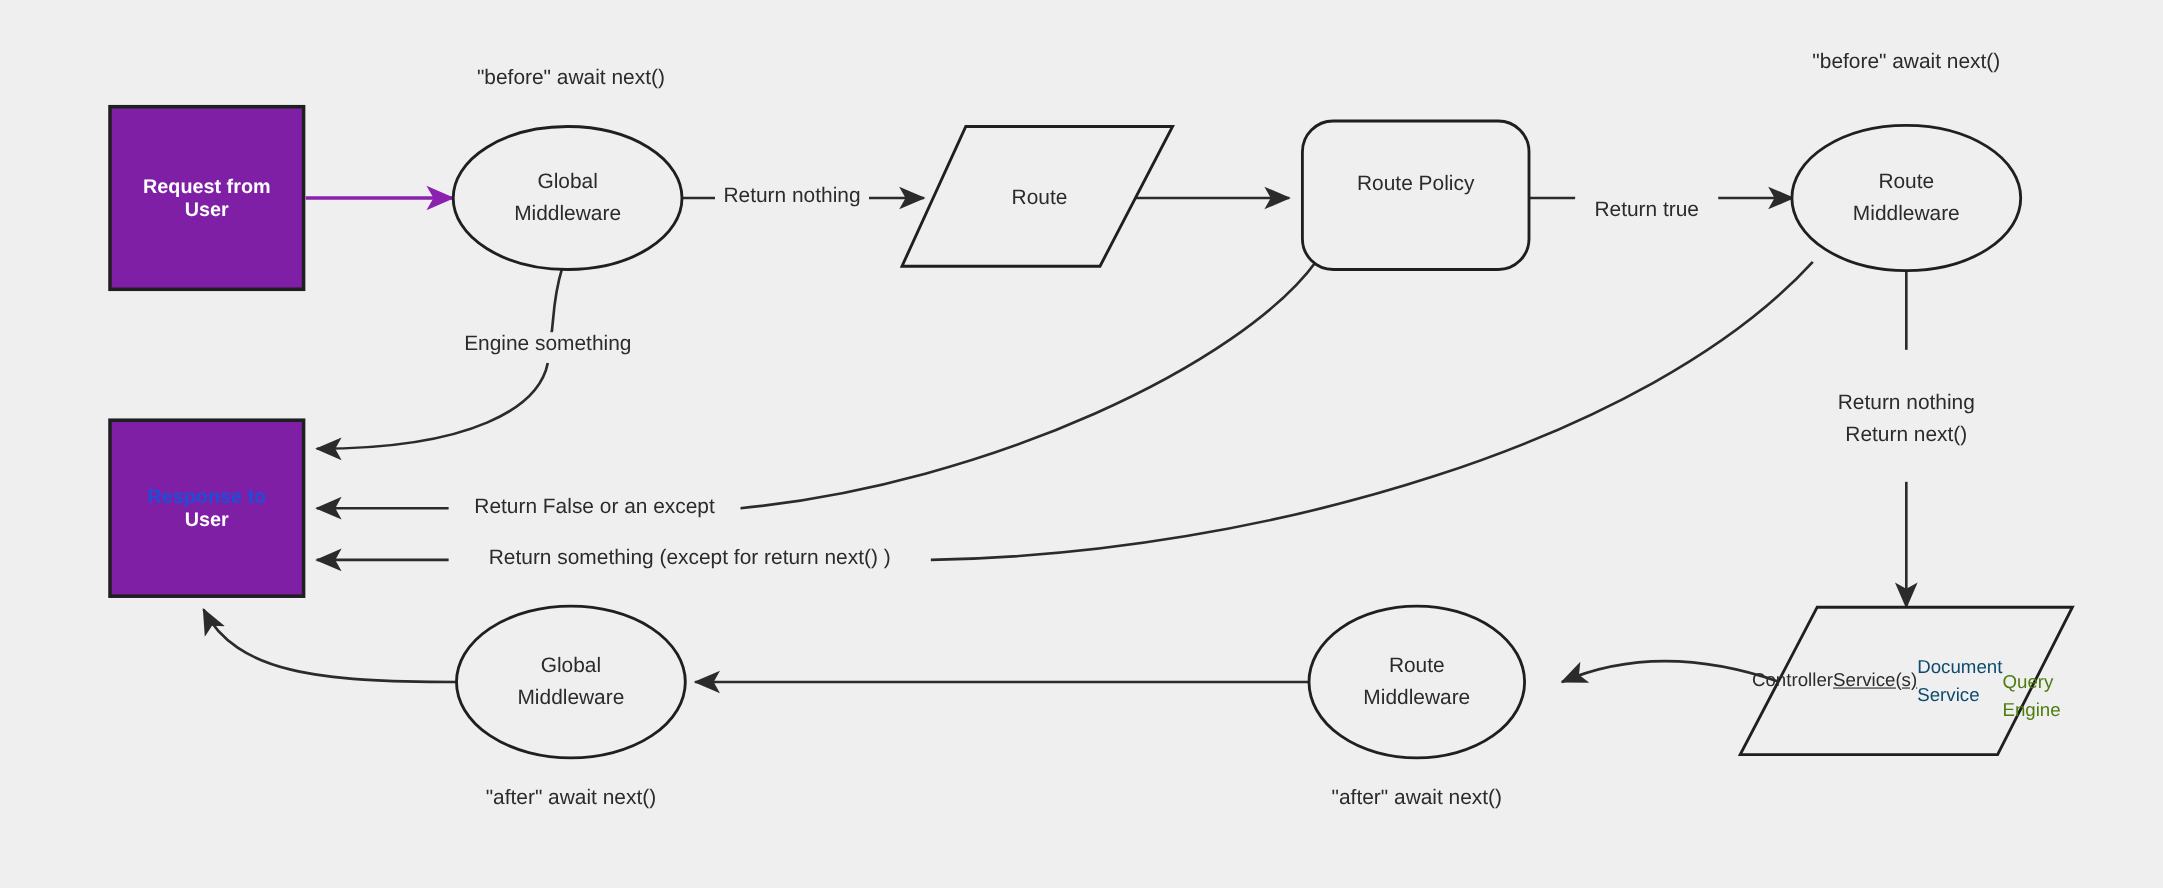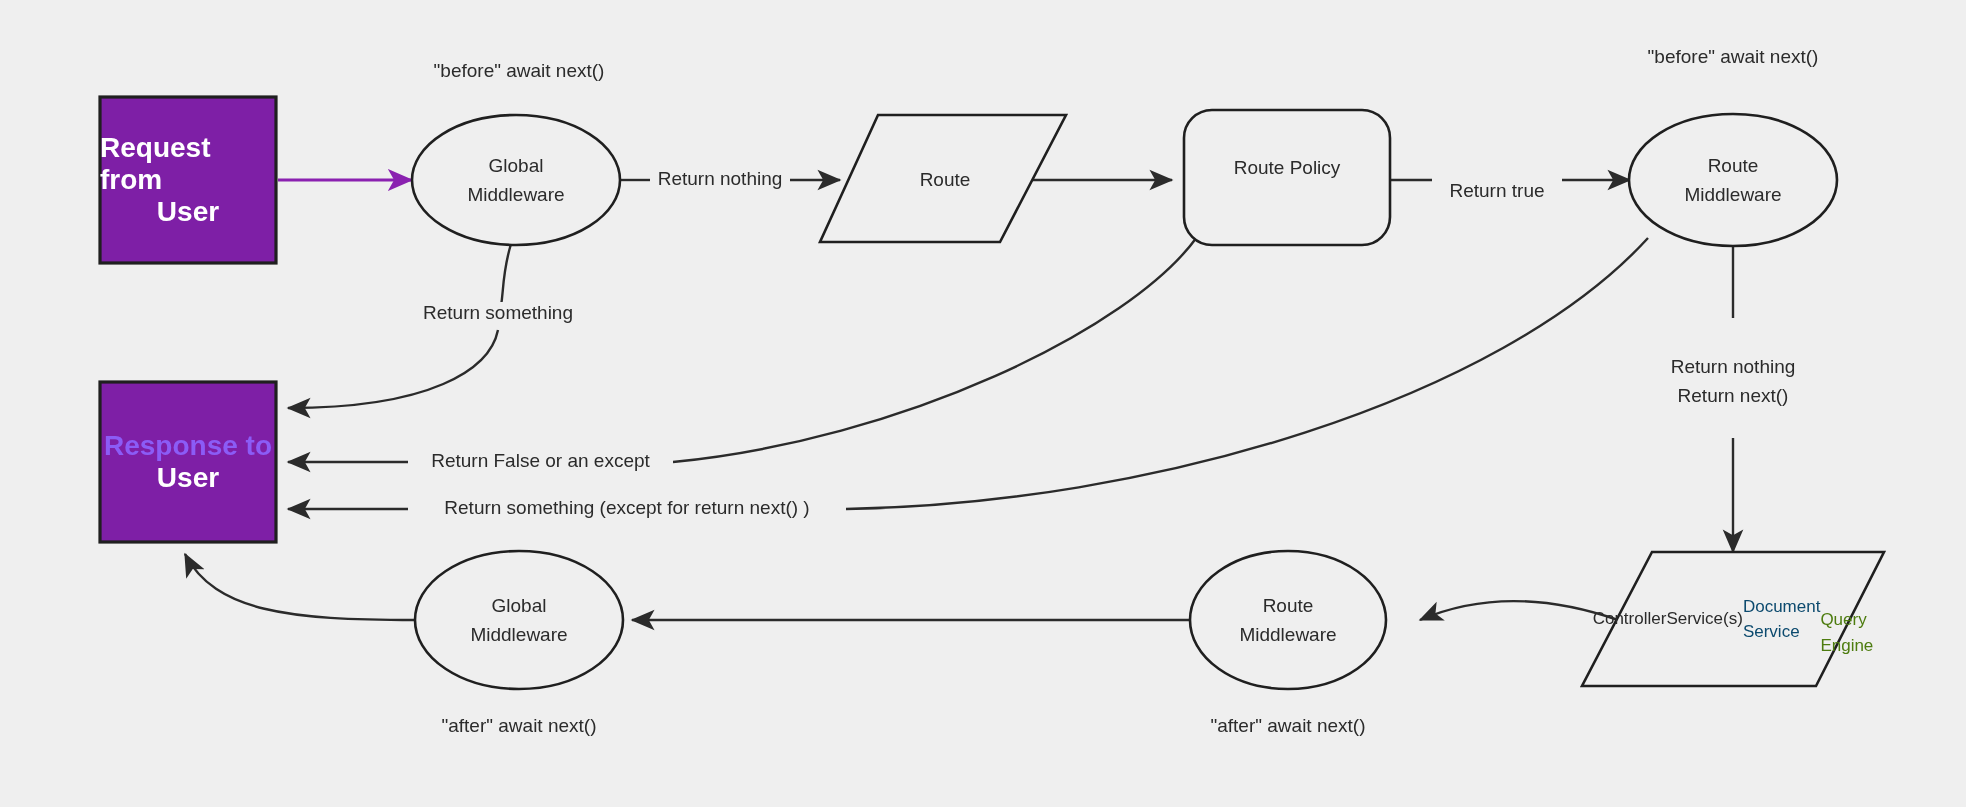--- a/index.html
+++ b/index.html
@@ -19,21 +19,21 @@
   }
   svg#diagram {
     position: absolute;
     left: 0;
     top: 0;
     width: 1966px;
     height: 807px;
   }
   .node-text-purple {
     font-family: "Liberation Sans", sans-serif;
-    font-size: 28px;
+    font-size: 18px;
     font-weight: bold;
     fill: #ffffff;
   }
   .shape-stroke {
     fill: #efefef;
     stroke: #1f1f1f;
     stroke-width: 2.6;
   }
   .purple-box {
     fill: #7e1fa6;
@@ -140,21 +140,21 @@
   <div style="position:absolute; left:1629px; top:115px; width:208px; height:130px;
               display:flex; flex-direction:column; align-items:center; justify-content:center;
               pointer-events:none;">
     <div style="font-size:19px; color:#2b2b2b; line-height:1.55;">Route</div>
     <div style="font-size:19px; color:#2b2b2b; line-height:1.55;">Middleware</div>
   </div>
 
   <div style="position:absolute; left:100px; top:382px; width:176px; height:160px;
               display:flex; flex-direction:column; align-items:center; justify-content:center;
               pointer-events:none;">
-    <div class="node-text-purple" style="color:#8b5cf6;">Response to</div>
+    <div class="node-text-purple" style="color:#1d4ed8;">Response to</div>
     <div class="node-text-purple" style="color:#fff;">User</div>
   </div>
 
   <div style="position:absolute; left:415px; top:555px; width:208px; height:130px;
               display:flex; flex-direction:column; align-items:center; justify-content:center;
               pointer-events:none;">
     <div style="font-size:19px; color:#2b2b2b; line-height:1.55;">Global</div>
     <div style="font-size:19px; color:#2b2b2b; line-height:1.55;">Middleware</div>
   </div>
 
@@ -162,21 +162,21 @@
               display:flex; flex-direction:column; align-items:center; justify-content:center;
               pointer-events:none;">
     <div style="font-size:19px; color:#2b2b2b; line-height:1.55;">Route</div>
     <div style="font-size:19px; color:#2b2b2b; line-height:1.55;">Middleware</div>
   </div>
 
   <div style="position:absolute; left:1600px; top:552px; width:266px; height:134px;
               display:flex; flex-direction:row; align-items:center; justify-content:center;
               pointer-events:none;">
     <div style="font-size:17px; color:#2b2b2b; line-height:1.5;">Controller</div>
-    <div style="font-size:17px; color:#2b2b2b; line-height:1.5;">Service(s)</div>
+    <div style="font-size:17px; color:#2b2b2b; line-height:1.5;text-decoration:underline;">Service(s)</div>
     <div style="font-size:17px; color:#0c4a6e; line-height:1.5;">Document Service</div>
     <div style="font-size:17px; color:#4d7c0f; line-height:1.5;margin-top:27px;">Query Engine</div>
   </div>
 
   <div style="position:absolute; left:416px; top:60px; width:206px; text-align:center;
               font-size:19px; color:#2b2b2b; pointer-events:none;">"before" await next()</div>
 
   <div style="position:absolute; left:1630px; top:46px; width:206px; text-align:center;
               font-size:19px; color:#2b2b2b; pointer-events:none;">"before" await next()</div>
 
@@ -186,21 +186,21 @@
   <div style="position:absolute; left:1190px; top:715px; width:196px; text-align:center;
               font-size:19px; color:#2b2b2b; pointer-events:none;">"after" await next()</div>
 
   <div style="position:absolute; left:650px; top:168px; width:140px; text-align:center;
               font-size:19px; color:#2b2b2b; background:#efefef; pointer-events:none;">Return nothing</div>
 
   <div style="position:absolute; left:1432px; top:168px; width:130px; text-align:center;
               font-size:19px; color:#2b2b2b; background:#efefef; pointer-events:none;margin-top:12px;">Return true</div>
 
   <div style="position:absolute; left:398px; top:302px; width:200px; text-align:center;
-              font-size:19px; color:#2b2b2b; background:#efefef; pointer-events:none;">Return something</div>
+              font-size:19px; color:#2b2b2b; background:#efefef; pointer-events:none;">Engine something</div>
 
   <div style="position:absolute; left:408px; top:450px; width:265px; text-align:center;
               font-size:19px; color:#2b2b2b; background:#efefef; pointer-events:none;">Return False or an except</div>
 
   <div style="position:absolute; left:408px; top:497px; width:438px; text-align:center;
               font-size:19px; color:#2b2b2b; background:#efefef; pointer-events:none;">Return something (except for return next() )</div>
 
   <div style="position:absolute; left:1620px; top:352px; width:226px; text-align:center;
               font-size:19px; color:#2b2b2b; line-height:1.55; background:#efefef;
               pointer-events:none;">

